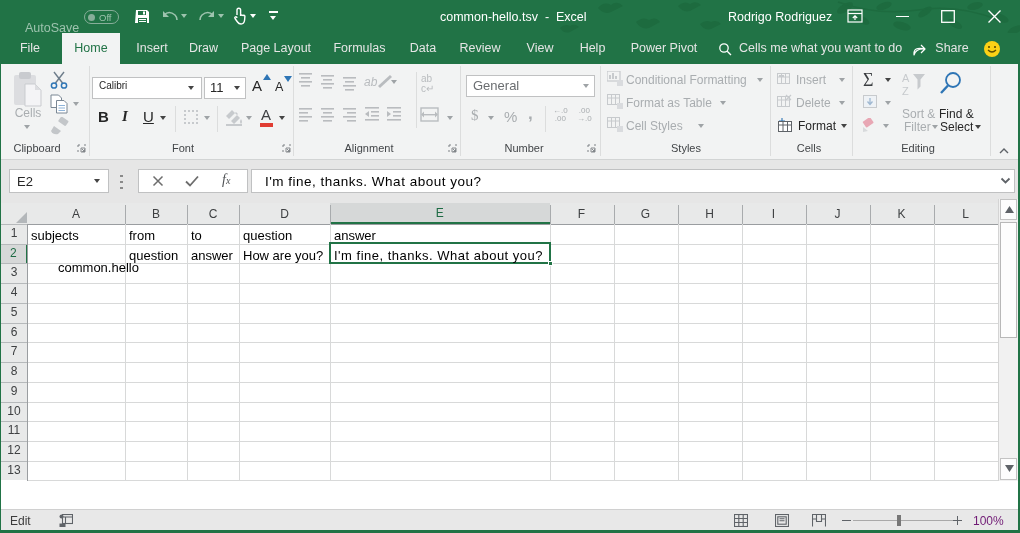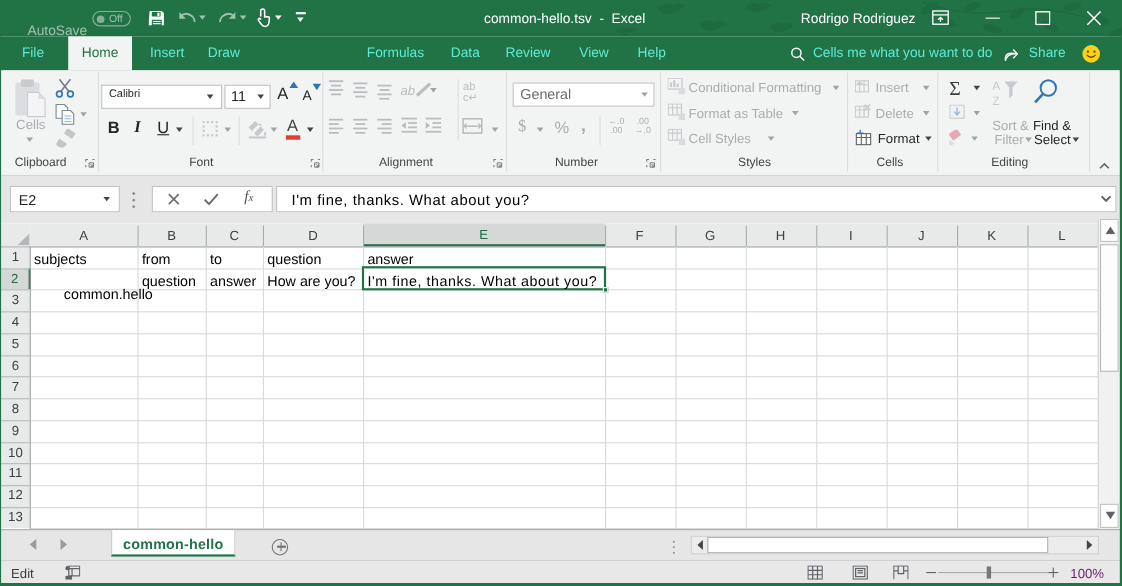--- a/index.html
+++ b/index.html
@@ -5,21 +5,21 @@
 * { margin:0; padding:0; box-sizing:border-box; }
 html,body { width:1020px; height:533px; overflow:hidden; }
 body { font-family:"Liberation Sans", sans-serif; }
 #app { position:relative; width:1020px; height:533px; background:#fff; overflow:hidden; }
 .abs { position:absolute; }
 
 #titlebar { position:absolute; left:0; top:0; width:1020px; height:33px; background:#217346; }
 #tabrow { position:absolute; left:0; top:33px; width:1020px; height:31px; background:#217346; }
 .ttxt { color:#fff; font-size:13px; }
 .tmut { color:#9dc3ae; }
-.tab { position:absolute; top:0; height:31px; line-height:31px; color:#5eead4; font-size:12.5px; text-align:center; }
+.tab { position:absolute; top:0; height:31px; line-height:31px; color:#e5e5e5; font-size:12.5px; text-align:center; }
 #hometab { position:absolute; left:62px; top:0; width:58px; height:31px; background:#f2f3f3; color:#217346; font-size:12.5px; text-align:center; line-height:31px; }
 
 #ribbon { position:absolute; left:1px; top:64px; width:1018px; height:96px; background:#f2f3f3; border-bottom:1px solid #d2d4d4; }
 .gsep { position:absolute; top:2px; height:90px; width:1px; background:#dcdddd; }
 .glabel { position:absolute; top:78px; height:14px; font-size:11px; color:#424548; width:100px; text-align:center; }
 .gray { color:#a9adb0; }
 .dk { color:#262626; }
 .launch { position:absolute; top:80px; width:10px; height:10px; }
 .launch svg { display:block; }
 .darr { position:absolute; width:0; height:0; border-left:3.5px solid transparent; border-right:3.5px solid transparent; border-top:4px solid #9fa3a6; }
@@ -108,25 +108,27 @@
       </svg>
     <svg class="abs" style="left:987px;top:9px" width="15" height="15" viewBox="0 0 15 15">
         <path stroke="#fff" stroke-width="1.4" d="M1.5 1.5 L13.5 13.5 M13.5 1.5 L1.5 13.5"></path>
       </svg>
   </div>
   <div id="tabrow">
     <div class="tab" style="left:15px;width:30px;">File</div>
     <div id="hometab">Home</div>
     <div class="tab" style="left:131px;width:42px;">Insert</div>
     <div class="tab" style="left:185px;width:37px;">Draw</div>
+    <div class="tab" style="left:239px;width:74px;">Page Layout</div>
     <div class="tab" style="left:332px;width:55px;">Formulas</div>
     <div class="tab" style="left:407px;width:32px;">Data</div>
     <div class="tab" style="left:459px;width:42px;">Review</div>
     <div class="tab" style="left:524px;width:32px;">View</div>
     <div class="tab" style="left:577px;width:31px;">Help</div>
+    <div class="tab" style="left:628px;width:72px;">Power Pivot</div>
     <svg class="abs" style="left:718px;top:9px" width="14" height="14" viewBox="0 0 14 14">
         <g fill="none" stroke="#fff" stroke-width="1.3">
           <circle cx="6" cy="6" r="4.2"></circle>
           <path d="M9.2 9.2 L13 13"></path>
         </g>
       </svg>
     <div class="tab" style="left:739px;width:170px;text-align:left;">Cells me what you want to do</div>
     <svg class="abs" style="left:912px;top:9px" width="17" height="14" viewBox="0 0 17 14">
         <g fill="none" stroke="#fff" stroke-width="1.2">
           <path d="M9 3 L13 7 L9 11 M13 7 q-9 -1 -11 6 q-1 -9 11 -6" stroke-linejoin="round"></path>
@@ -561,42 +563,20 @@
     <div class="abs" style="left:1.5px;top:0px;width:17px;height:21px;background:#fdfdfd;border:1px solid #c3c3c3;"></div>
     <svg class="abs" style="left:6px;top:7px" width="9" height="7" viewBox="0 0 9 7">
         <path d="M4.5 0 L9 7 H0z" fill="#5f6368"></path>
       </svg>
     <div class="abs" style="left:1.5px;top:23px;width:17px;height:116px;background:#fdfdfd;border:1px solid #b8b8b8;"></div>
     <div class="abs" style="left:1.5px;top:259px;width:17px;height:22px;background:#fdfdfd;border:1px solid #c3c3c3;"></div>
     <svg class="abs" style="left:6px;top:266px" width="9" height="7" viewBox="0 0 9 7">
         <path d="M4.5 7 L9 0 H0z" fill="#5f6368"></path>
       </svg>
   </div>
-  <div id="sheetbar">
-    <svg class="abs" style="left:25px;top:8px" width="8" height="10" viewBox="0 0 8 10">
-        <path d="M7 0 L1 5 L7 10z" fill="#9b9b9b"></path>
-      </svg>
-    <svg class="abs" style="left:53px;top:8px" width="8" height="10" viewBox="0 0 8 10">
-        <path d="M1 0 L7 5 L1 10z" fill="#9b9b9b"></path>
-      </svg>
-    <div class="abs" style="left:100px;top:0;width:113px;height:24px;background:#fff;border-left:1px solid #c9c9c9;border-right:1px solid #c9c9c9;border-bottom:2.5px solid #217346;"></div>
-    <div class="abs" style="left:100px;top:5px;width:113px;text-align:center;font-size:13px;letter-spacing:0.2px;font-weight:bold;color:#217346;">common-hello</div>
-    <div class="abs" style="left:246px;top:7.5px;width:15px;height:15px;border:1.2px solid #717375;border-radius:50%;"></div>
-    <div class="abs" style="left:250.5px;top:14.2px;width:8px;height:1.4px;background:#717375;"></div>
-    <div class="abs" style="left:253.8px;top:10.9px;width:1.4px;height:8px;background:#717375;"></div>
-    <div class="abs" style="left:610px;top:8px;width:3px;height:14px;background-image:radial-gradient(circle, #8a8a8a 1.1px, transparent 1.2px);background-size:3px 5px;"></div>
-    <div class="abs" style="left:627px;top:4.5px;width:371px;height:17px;background:#ececec;border:1px solid #d0d0d0;"></div>
-    <svg class="abs" style="left:632px;top:9px" width="7" height="9" viewBox="0 0 7 9">
-        <path d="M6 0 L1 4.5 L6 9z" fill="#444"></path>
-      </svg>
-    <div class="abs" style="left:642px;top:5.5px;width:310px;height:15px;background:#fff;border:1px solid #ababab;"></div>
-    <svg class="abs" style="left:986px;top:9px" width="7" height="9" viewBox="0 0 7 9">
-        <path d="M1 0 L6 4.5 L1 9z" fill="#444"></path>
-      </svg>
-  </div>
   <div id="statusbar">
     <div class="abs" style="left:9px;top:3.5px;font-size:12px;color:#3c3c3c;">Edit</div>
     <svg class="abs" style="left:58px;top:4px" width="14" height="13" viewBox="0 0 14 13">
         <g fill="none" stroke="#5f6368" stroke-width="1.1">
           <rect x="3.5" y="0.5" width="10" height="9"></rect>
           <path d="M3.5 3 h10 M6.5 3 v6.5"></path>
         </g>
         <circle cx="2.5" cy="2.5" r="2" fill="#5f6368"></circle>
         <rect x="0.5" y="9.5" width="6" height="3.5" fill="#5f6368"></rect>
       </svg>

